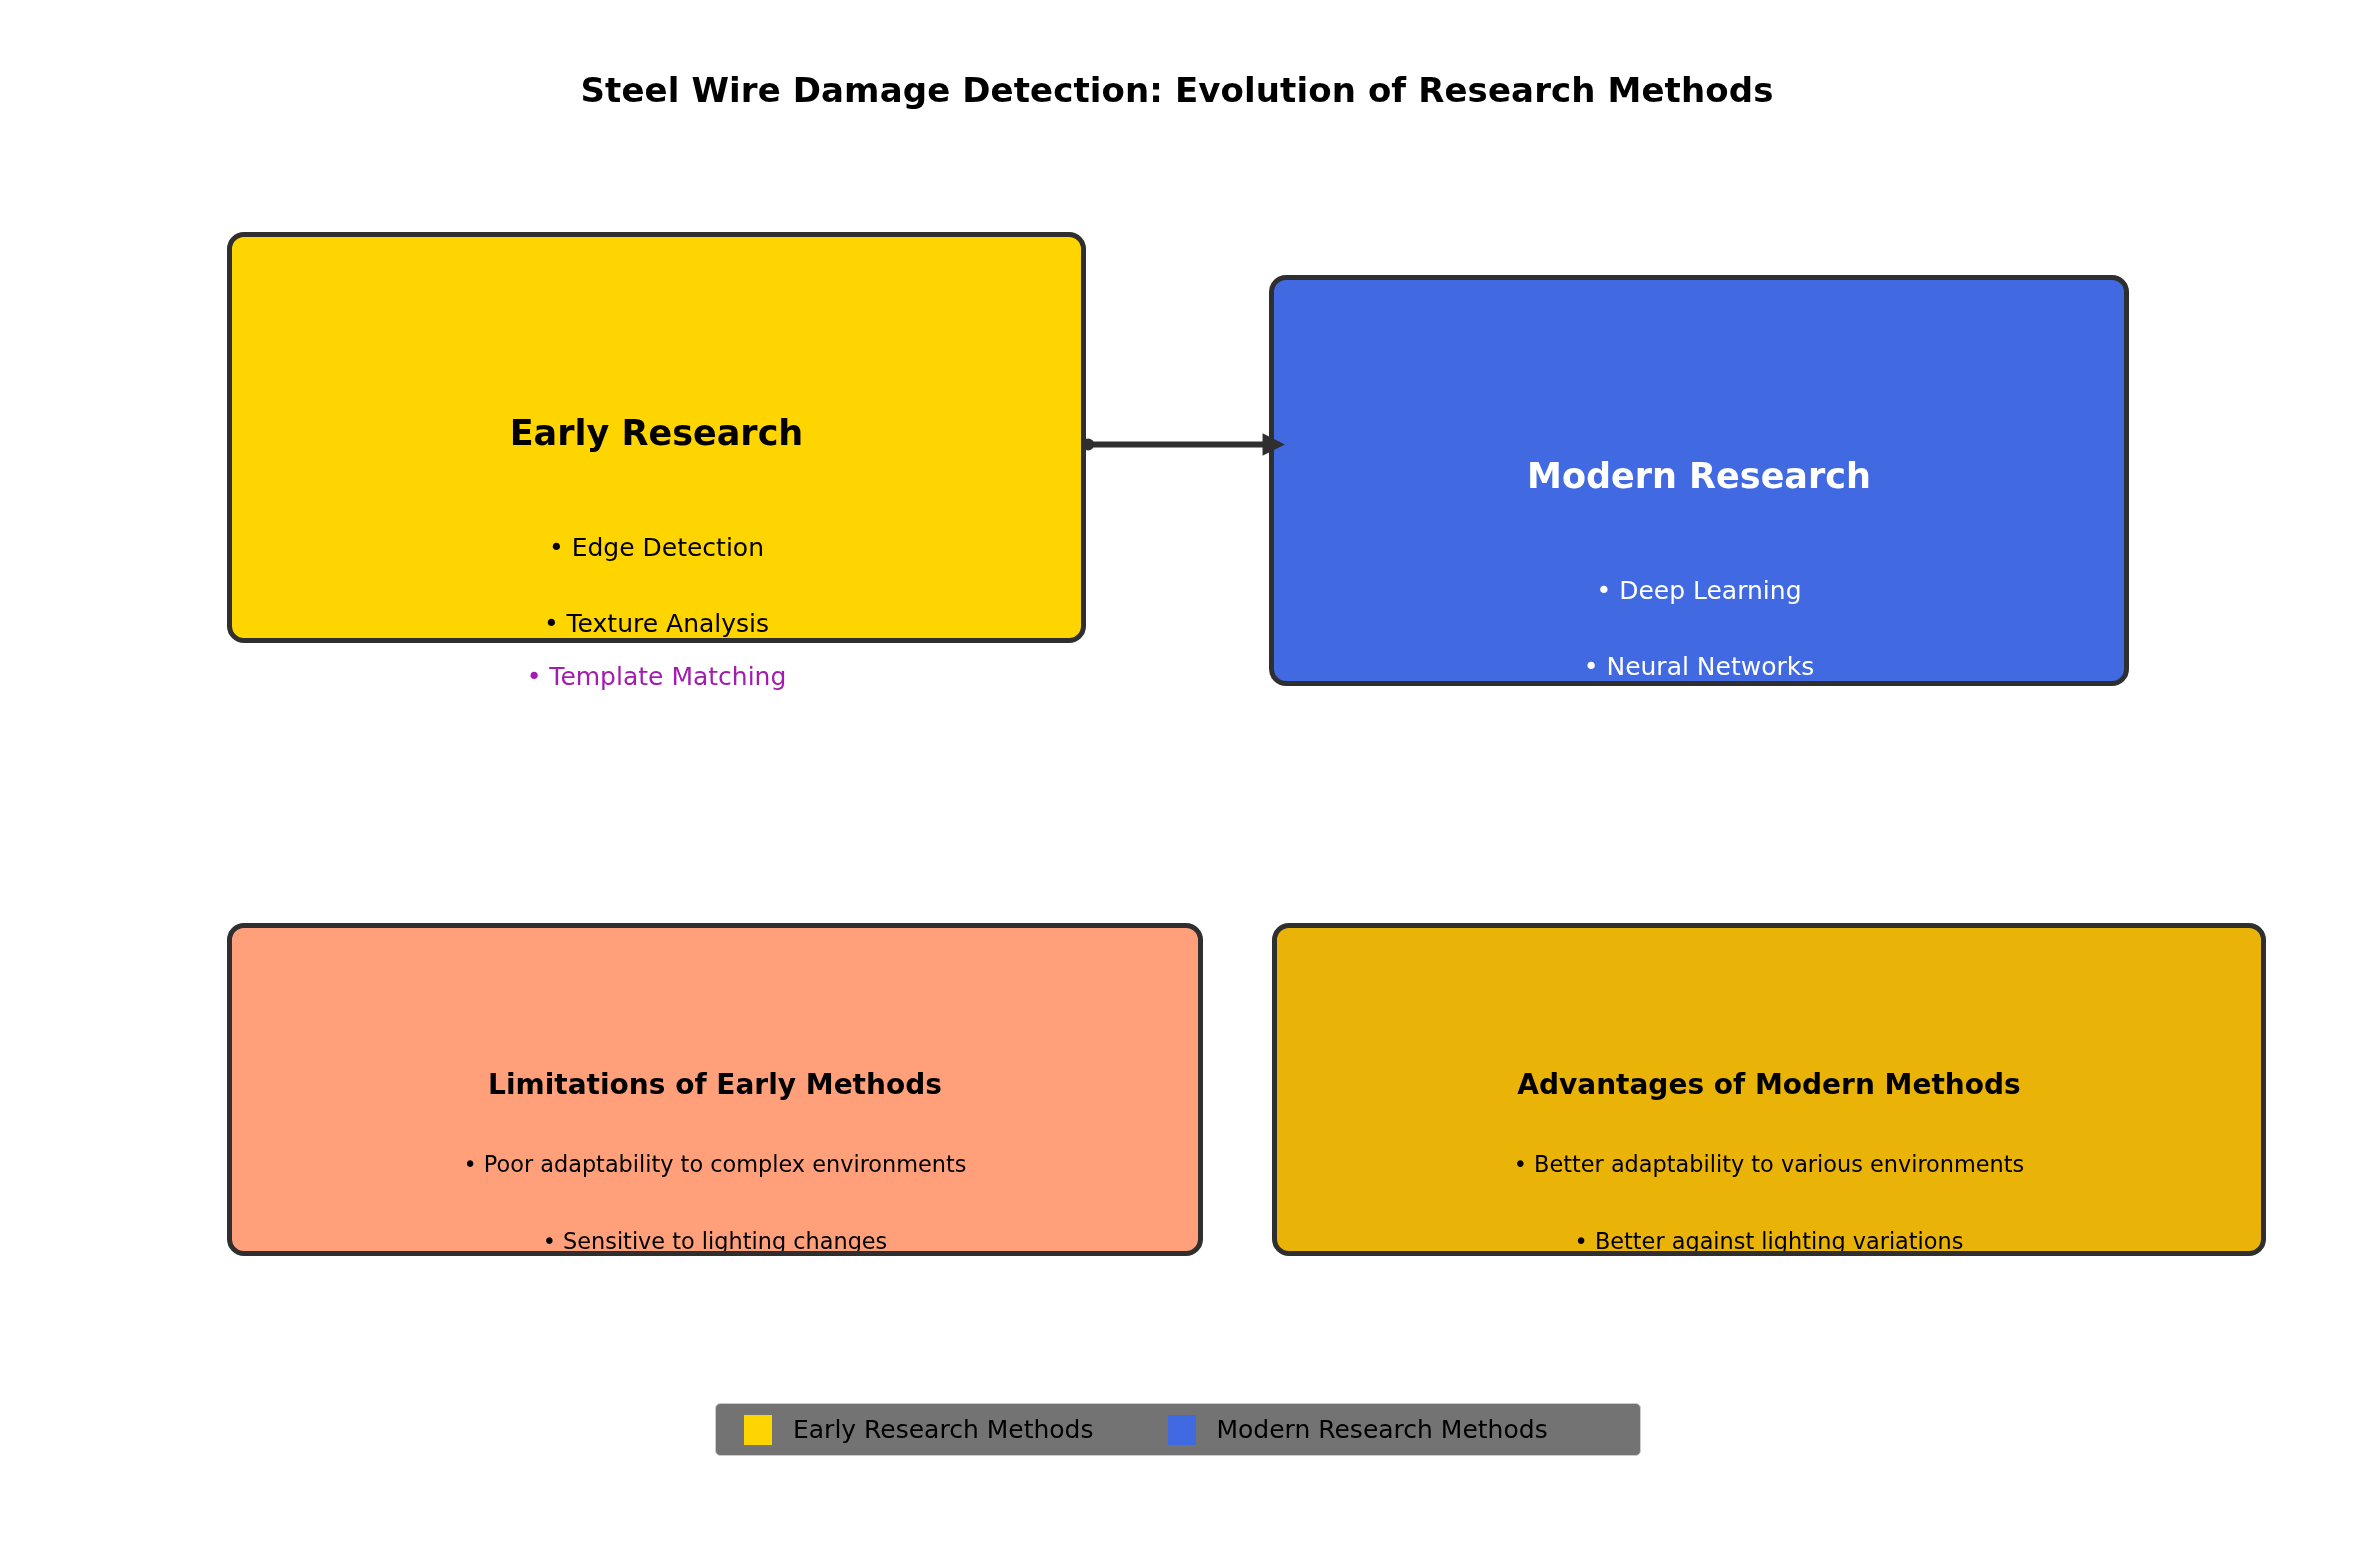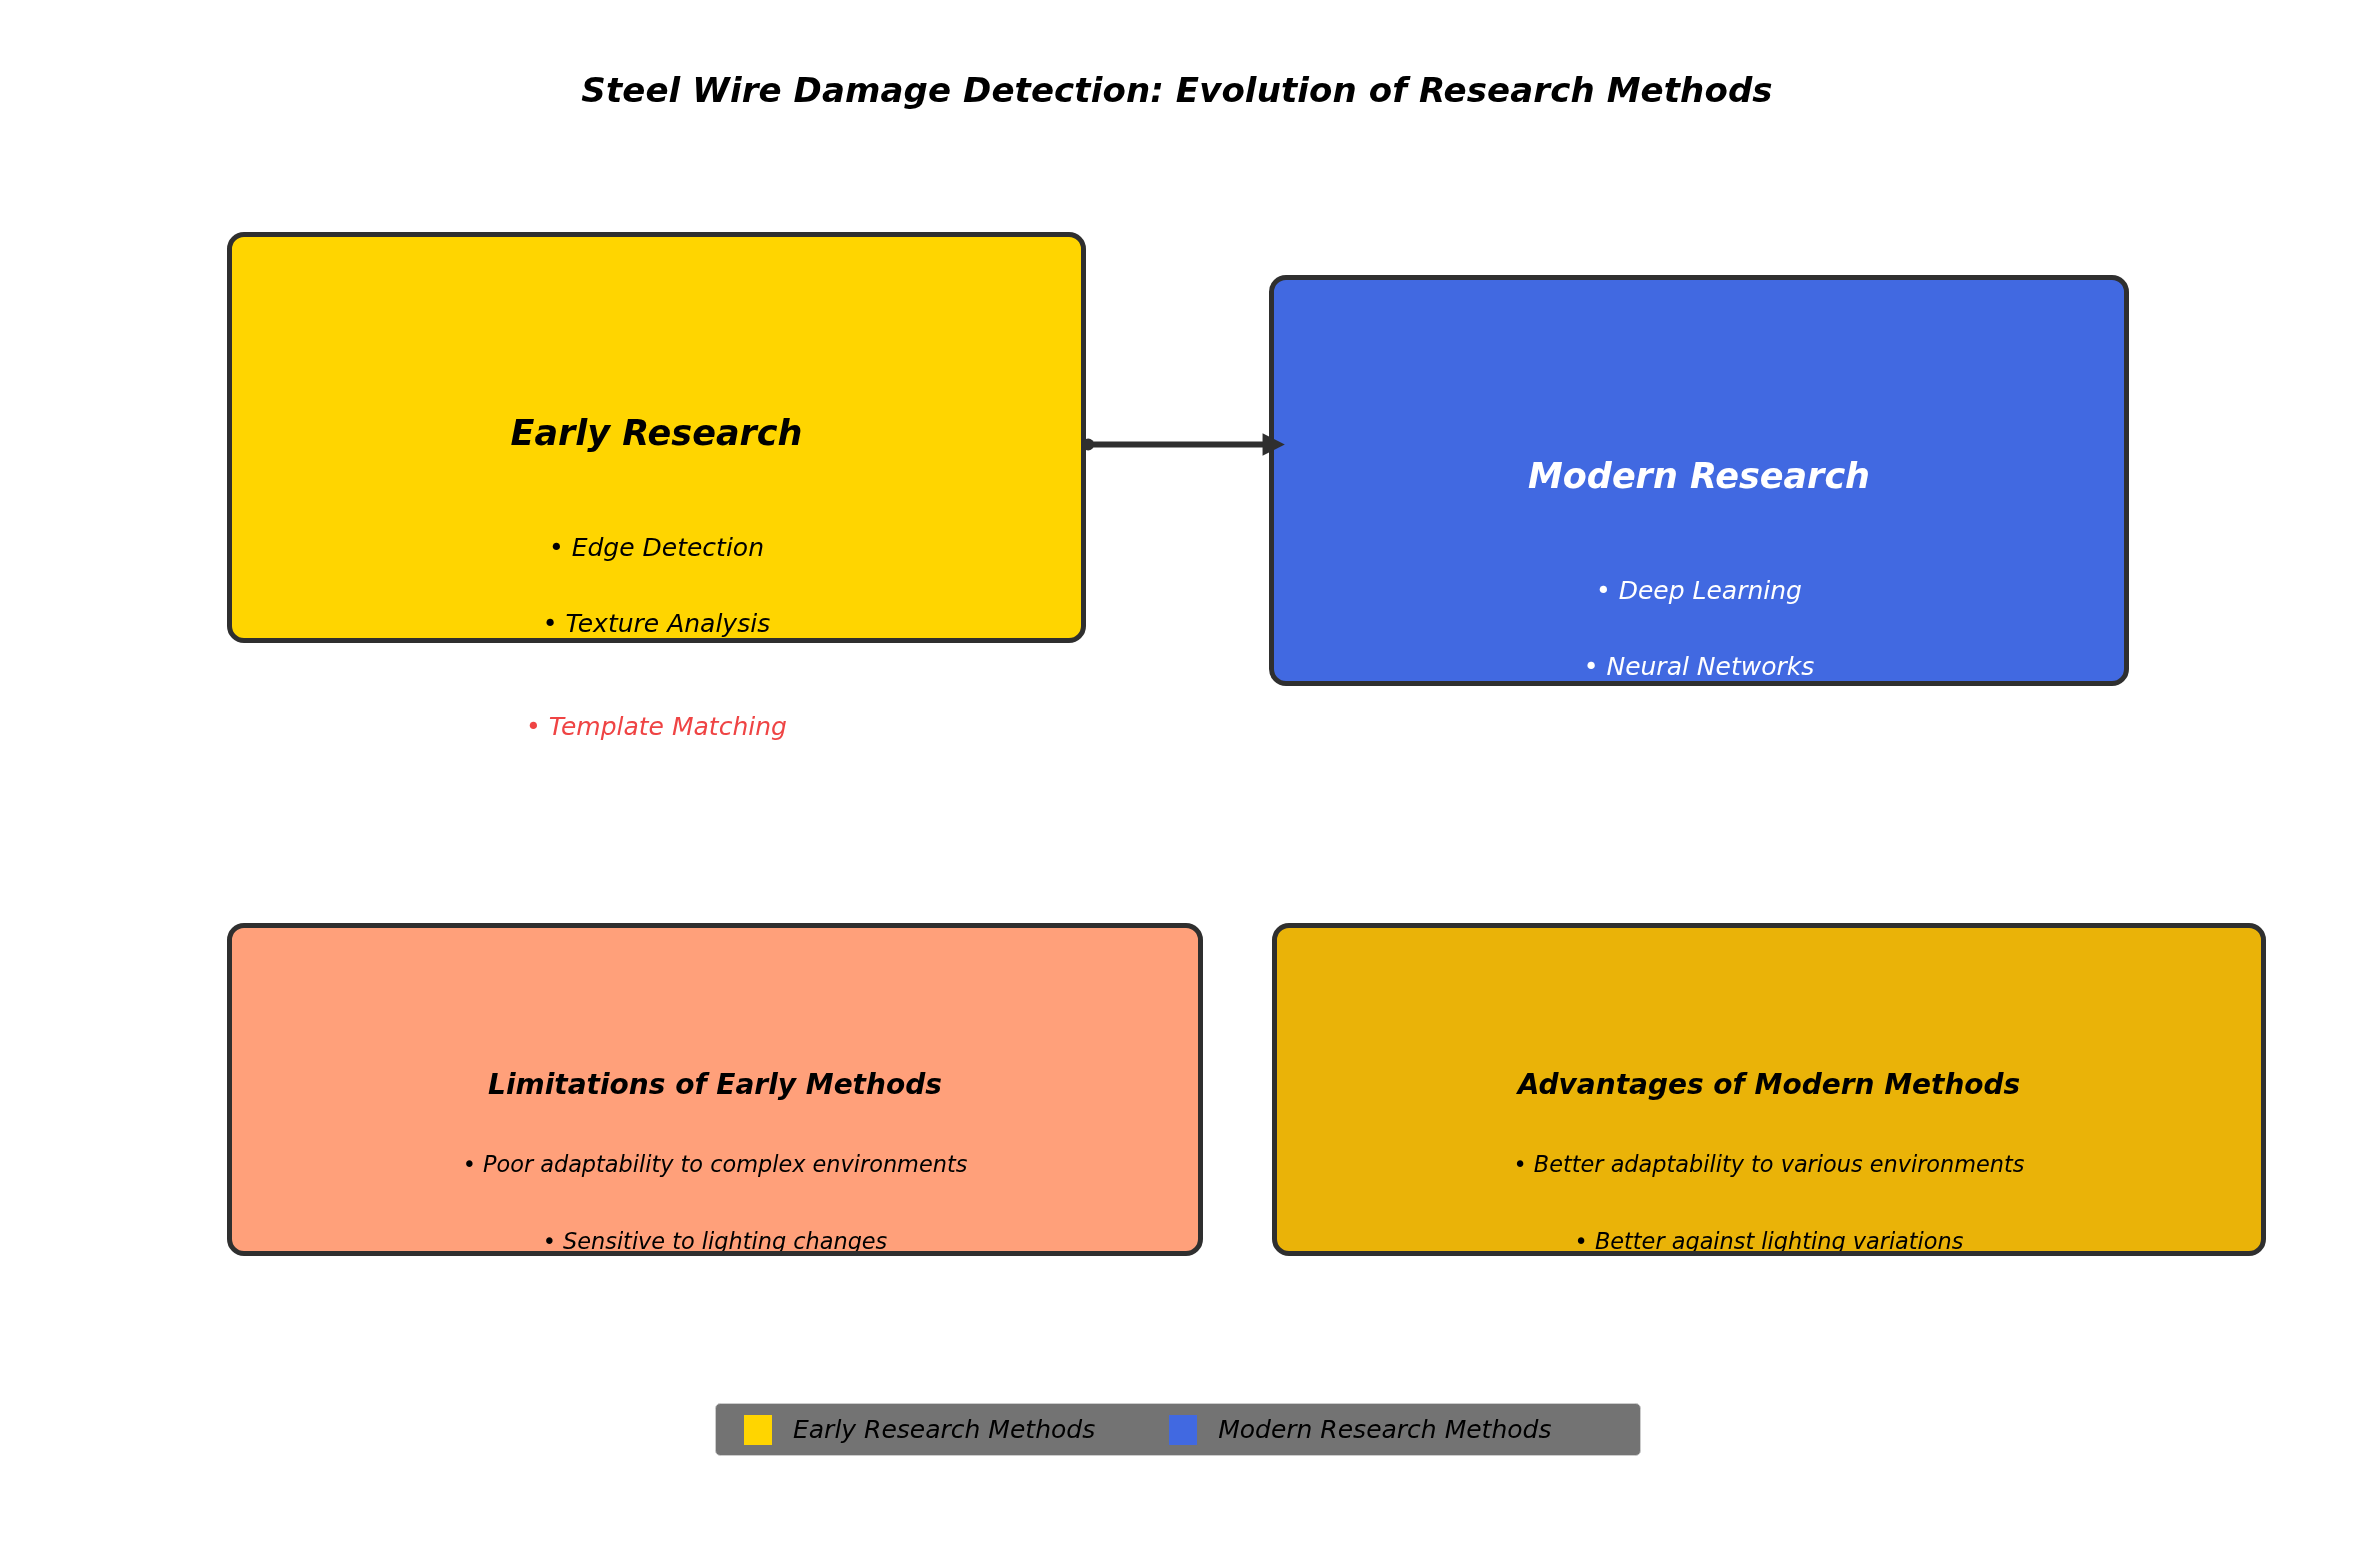--- a/index.html
+++ b/index.html
@@ -14,21 +14,20 @@
     overflow: hidden;
     font-family: "DejaVu Sans", sans-serif;
     -webkit-font-smoothing: antialiased;
   }
 
   .canvas {
     position: absolute;
     left: 0; top: 0;
     width: 2354px;
     height: 1562px;
-    font-style: italic;
   }
 
   
   .chart-title {
     position: absolute;
     left: 0;
     top: 70px;
     width: 2354px;
     text-align: center;
     font-size: 34px;
@@ -123,23 +122,23 @@
   .overflow-bullet {
     position: absolute;
     text-align: center;
     font-size: 25px;
     line-height: 1.1;
     white-space: nowrap;
     z-index: 1;
   }
   #early-overflow {
     left: 227px;
-    top: 713px;
+    top: 663px;
     width: 859px;
-    color: #ef4444;
+    color: #a21caf;
   }
   #modern-overflow {
     left: 1269px;
     top: 698px;
     width: 860px;
     color: #ffffff; 
   }
 
   
   .connector {

